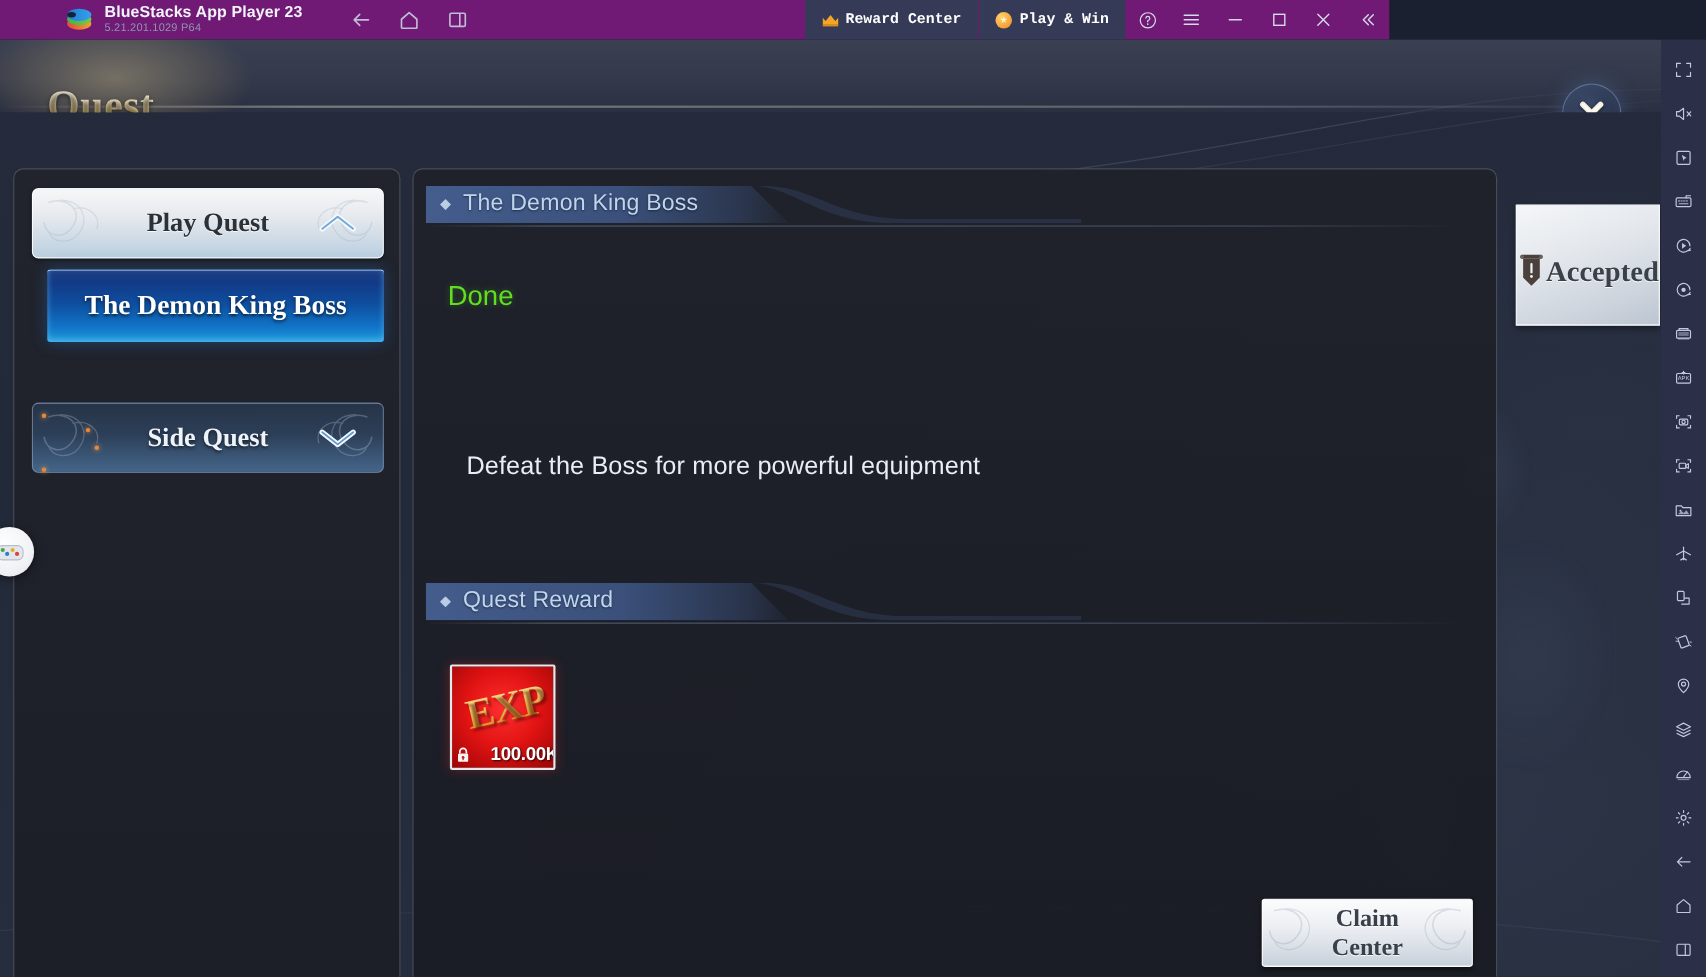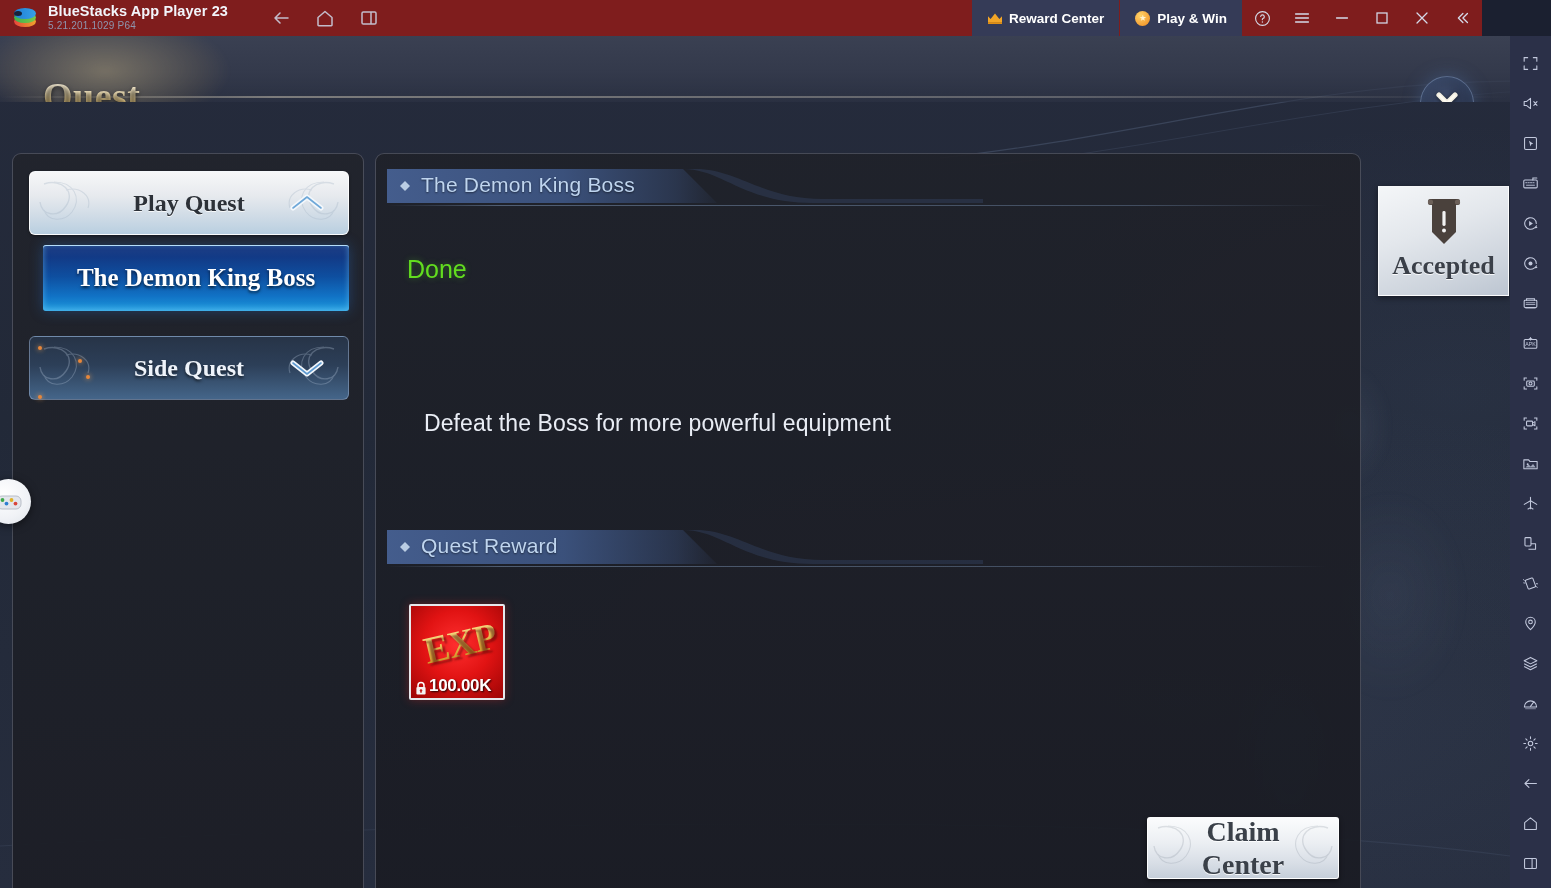--- a/index.html
+++ b/index.html
@@ -1,39 +1,39 @@
 <!DOCTYPE html>
 <html><head>
 <meta charset="utf-8">
 <style>
   * { margin:0; padding:0; box-sizing:border-box; }
   html,body { width:1551px; height:888px; overflow:hidden; background:#1b2030; }
   body { font-family:"Liberation Sans", sans-serif; -webkit-font-smoothing:antialiased; }
 
   
   #bs-titlebar {
-    position:absolute; left:0; top:0; width:1482px; height:36px;
-    background:#7f1d1d; display:flex; align-items:center; color:#e9ecf5;
+    position:absolute; left:0; top:0; width:1263px; height:36px;
+    background:#701a75; display:flex; align-items:center; color:#e9ecf5;padding-left:47px;
   }
   .bs-logo { width:22px; height:22px; margin-left:14px; position:relative; }
   .bs-logo i { position:absolute; left:0; border-radius:50%; display:block; }
   .l1 { width:22px; height:11px; top:9px; background:linear-gradient(90deg,#e8443c,#f0a32c); border-radius:50%/100% 100% 0 0; transform:skewY(0deg); }
   .l2 { width:22px; height:11px; top:5px; background:linear-gradient(90deg,#3fb24f,#7bc84a); border-radius:50%; }
   .l3 { width:22px; height:11px; top:1px; background:linear-gradient(90deg,#1f7fd4,#36a0e8); border-radius:50%; }
   .l4 { width:8px; height:5px; top:4px; left:7px; background:#16223a; border-radius:50%; z-index:4; }
 
   .bs-titles { margin-left:12px; line-height:1.05; }
   .bs-title-main { font-size:14.5px; font-weight:700; letter-spacing:.1px; color:#f2f4fa; }
   .bs-title-sub { font-size:10px; color:#8e95ae; margin-top:2px; letter-spacing:.2px; }
 
   .bs-nav { display:flex; align-items:center; gap:22px; margin-left:42px; }
   .bs-nav .ic { width:22px; height:22px; opacity:.88; cursor:pointer; display:flex; align-items:center; justify-content:center; }
   .bs-nav .ic svg { stroke:#cdd3e4; fill:none; stroke-width:1.5; }
 
-  .bs-right { margin-left:auto; display:flex; align-items:flex-end; height:36px; }
+  .bs-right { margin-left:auto; display:flex; align-items:flex-end; height:36px;font-family:Liberation Mono, monospace; }
   .pill { display:flex; align-items:center; gap:7px; height:36px; padding:0 15px; font-size:13.5px; font-weight:600; color:#fff; cursor:pointer; background:#353b57; position:relative; }
   .pill + .pill { margin-left:1px; }
   .crown { width:15px; height:12px; position:relative; }
   .crown svg { display:block; }
   .coin { width:15px; height:15px; border-radius:50%; background:radial-gradient(circle at 35% 30%,#ffd36a,#f08a1d); display:flex; align-items:center; justify-content:center; }
   .coin i { width:7px; height:7px; background:#fff3d0; clip-path:polygon(50% 0,61% 35%,98% 35%,68% 57%,79% 91%,50% 70%,21% 91%,32% 57%,2% 35%,39% 35%); display:block; }
 
   .winbtn { width:40px; height:36px; display:flex; align-items:center; justify-content:center; cursor:pointer; }
   .winbtn svg { stroke:#d5dae9; fill:none; stroke-width:1.4; }
   .winbtn.q svg { stroke-width:1.3; }
@@ -141,21 +141,21 @@
     background:linear-gradient(180deg,#1f3f84 0%,#123a86 18%,#0e4fa0 48%,#1173c6 78%,#1e9adc 100%);
     box-shadow:inset 0 1px 0 rgba(190,230,255,.95), inset 0 -2px 6px rgba(120,210,255,.55), 0 0 14px rgba(40,120,220,.35);
     display:flex; align-items:center; justify-content:center; cursor:pointer;
   }
   #cat-sub-demon .lbl {
     font-family:"Liberation Serif", serif; font-weight:700; font-size:25px; color:#ffffff;
     text-shadow:0 2px 3px rgba(0,0,0,.65);
   }
 
   #cat-side {
-    top:182px;
+    top:212px;
     background:linear-gradient(180deg,rgba(40,54,74,.92) 0%,rgba(46,66,92,.92) 45%,rgba(72,108,146,.92) 100%);
     border:1px solid rgba(150,170,200,.55);
     color:#eef3fa;
   }
   #cat-side .lbl { text-shadow:0 2px 3px rgba(0,0,0,.6); }
   .chev { position:absolute; right:24px; top:50%; transform:translateY(-50%); width:34px; height:20px; }
   .ember { position:absolute; width:4px; height:4px; border-radius:50%; background:#e8873a; box-shadow:0 0 5px #f0a152; }
 
   
   #main-panel {
@@ -204,46 +204,46 @@
   }
   #exp-word {
     position:absolute; left:8px; top:12px; width:82px; height:50px;
     font-family:"Liberation Serif", serif; font-weight:700; font-size:38px; letter-spacing:-1px;
     background:linear-gradient(180deg,#fff0bb 0%,#f3cf6a 35%,#d9a333 70%,#b57f1f 100%);
     -webkit-background-clip:text; background-clip:text; color:transparent;
     transform:rotate(-13deg); text-shadow:2px 3px 2px rgba(70,10,5,.5);
     display:flex; align-items:center; justify-content:center;
   }
   #exp-amount-row {
-    position:absolute; left:3px; bottom:2px; display:flex; align-items:flex-end; gap:1px;margin-top:20px;
+    position:absolute; left:3px; bottom:2px; display:flex; align-items:center; gap:18px;margin-top:20px;
   }
   #lock-ic { width:14px; height:15px; }
   #exp-amount { font-size:17px; font-weight:700; color:#fff; text-shadow:1px 1px 2px rgba(0,0,0,.85); letter-spacing:-.3px; }
 
   
   #claim-btn {
     position:absolute; left:771px; top:663px; width:192px; height:62px; border-radius:3px;
     background:linear-gradient(180deg,#fbfcfd 0%,#eceff3 40%,#d8dee6 75%,#c6cfda 100%);
     border:1px solid rgba(255,255,255,.9);
     box-shadow:0 2px 5px rgba(0,0,0,.45);
     display:flex; flex-direction:column; align-items:center; justify-content:center;
     cursor:pointer; overflow:hidden;
   }
   #claim-btn .ln {
-    font-family:"Liberation Serif", serif; font-weight:700; font-size:28px; color:#3a4049;
+    font-family:"Liberation Serif", serif; font-weight:700; font-size:22px; color:#3a4049;
     line-height:1.18; text-shadow:0 1px 0 rgba(255,255,255,.85);
   }
 
   
   #accepted-badge {
     position:absolute; left:1378px; top:150px; width:131px; height:110px;
     background:linear-gradient(160deg,#f4f6f8 0%,#e3e7ec 40%,#ccd3dc 78%,#bcc5d1 100%);
     border:1px solid rgba(255,255,255,.8);
     box-shadow:0 2px 6px rgba(0,0,0,.45);
-    display:flex; flex-direction:column; align-items:center; justify-content:flex-start;
+    display:flex; align-items:center; justify-content:flex-start;
     padding-top:9px; cursor:pointer; overflow:hidden;
   }
   #accepted-badge .lbl {
     font-family:"Liberation Serif", serif; font-weight:700; font-size:26px; color:#3b4049;
     text-shadow:0 1px 0 rgba(255,255,255,.85); margin-top:3px;
   }
 
   
   #controls-orb {
     position:absolute; left:-14px; top:443px; width:45px; height:45px; border-radius:50%;

